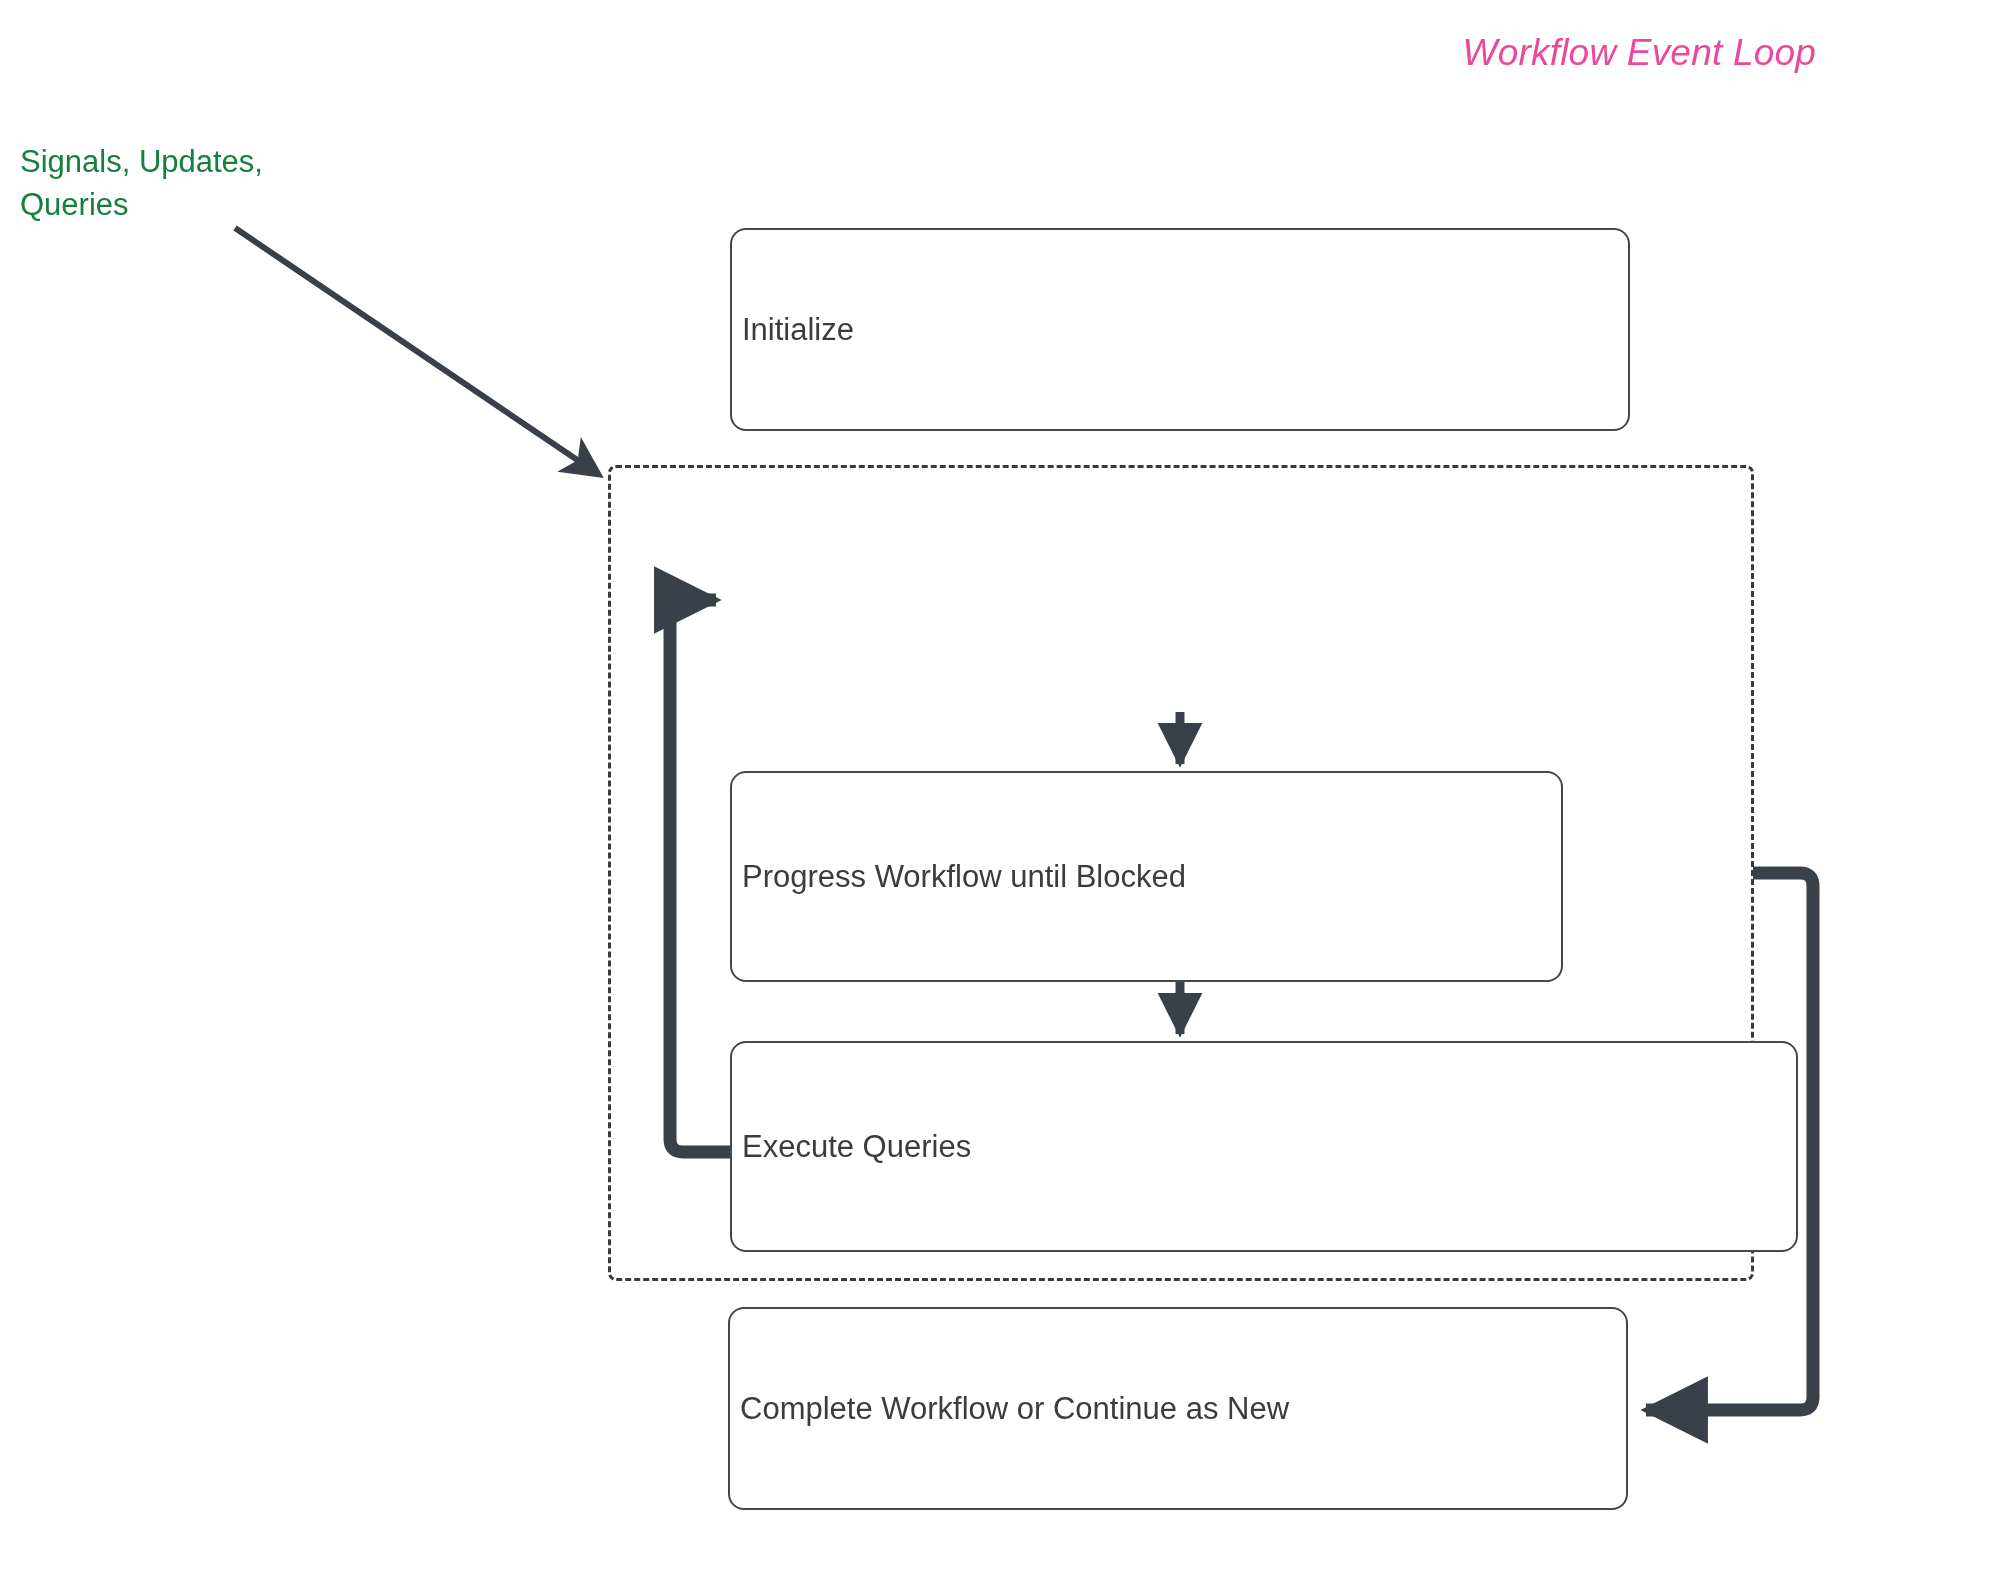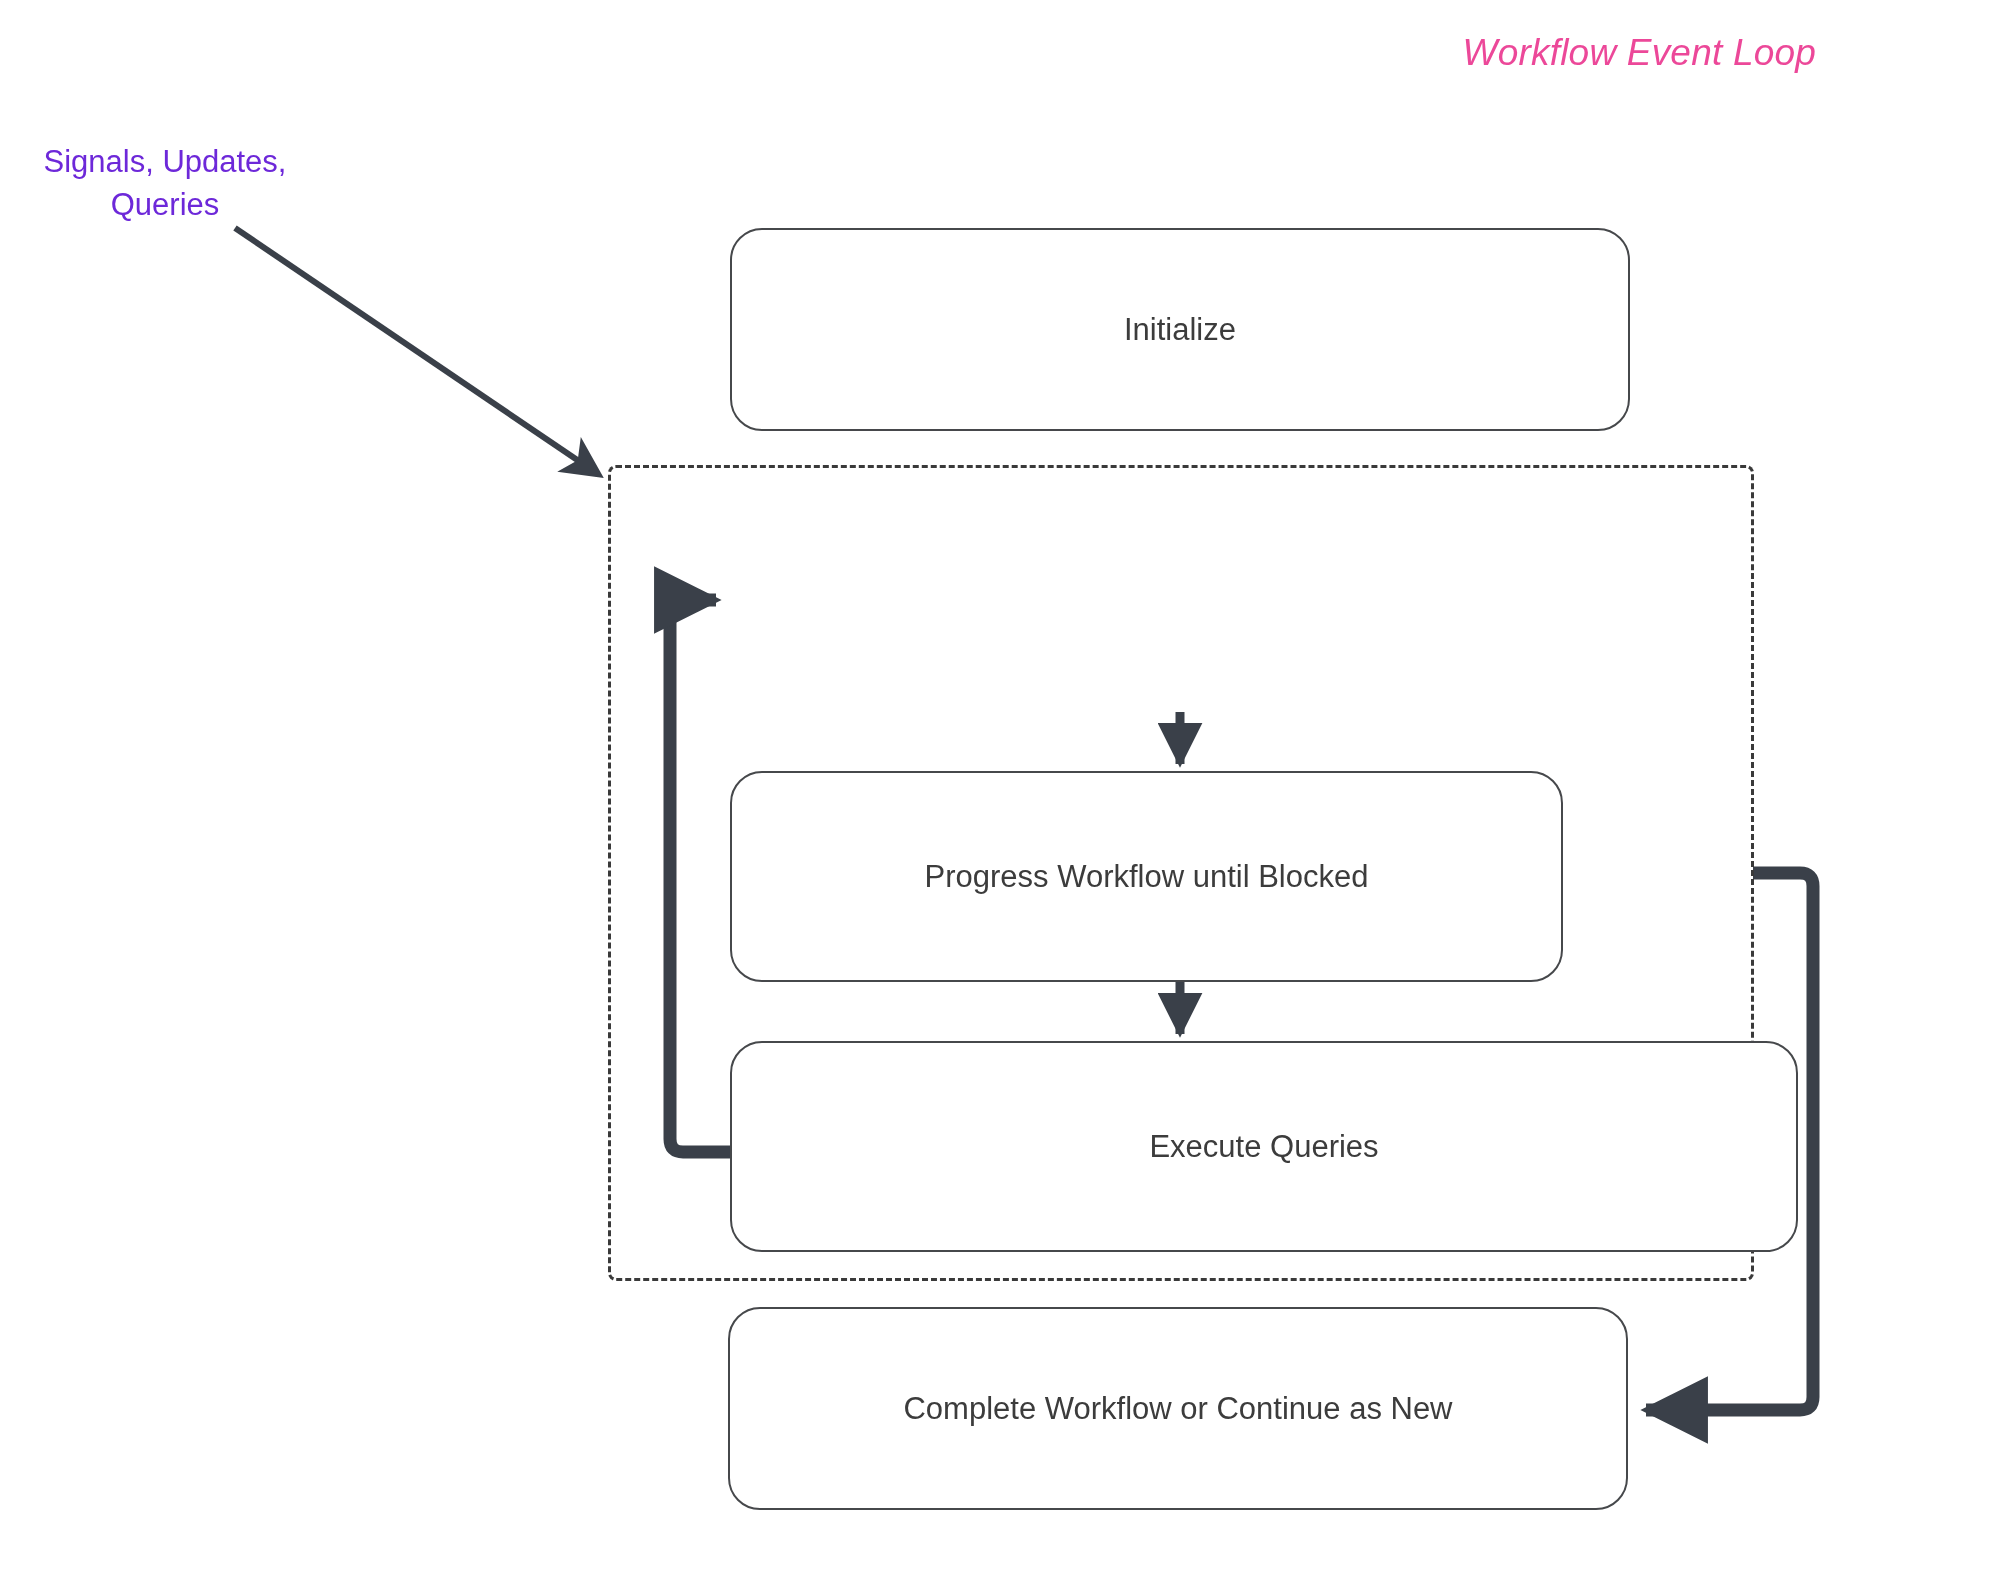--- a/index.html
+++ b/index.html
@@ -33,34 +33,33 @@
     font-style: italic;
     font-size: 37px;
     color: #ec4899;
     letter-spacing: 0.2px;
   }
   .ext-label {
     position: absolute;
     left: 20px;
     top: 140px;
     width: 290px;
-    text-align: center;
     font-size: 31px;
     line-height: 43px;
-    color: #6d28d9;
+    color: #15803d;
   }
   .node-box {
     position: absolute;
     box-sizing: border-box;
     border: 2px solid #46484b;
-    border-radius: 32px;
+    border-radius: 16px;
     background: #ffffff;
     display: flex;
     align-items: center;
-    justify-content: center;
+    justify-content: flex-start;
   }
   .node-label {
     font-size: 31px;
     color: #3c3c3c;
     text-align: center;
     white-space: nowrap;
     padding: 0 10px;
   }
   .dashed-region {
     position: absolute;

